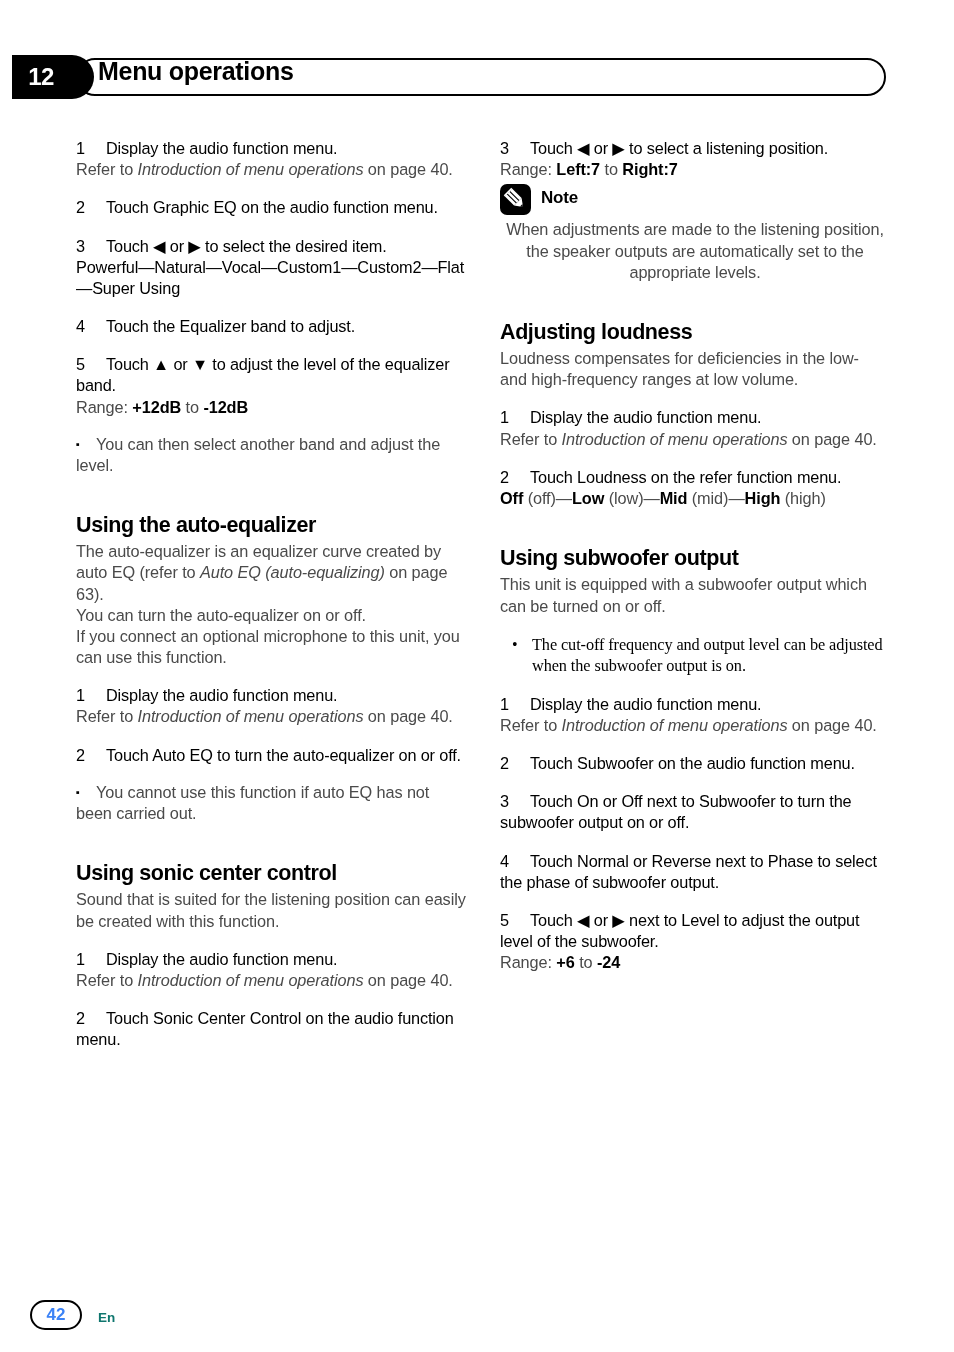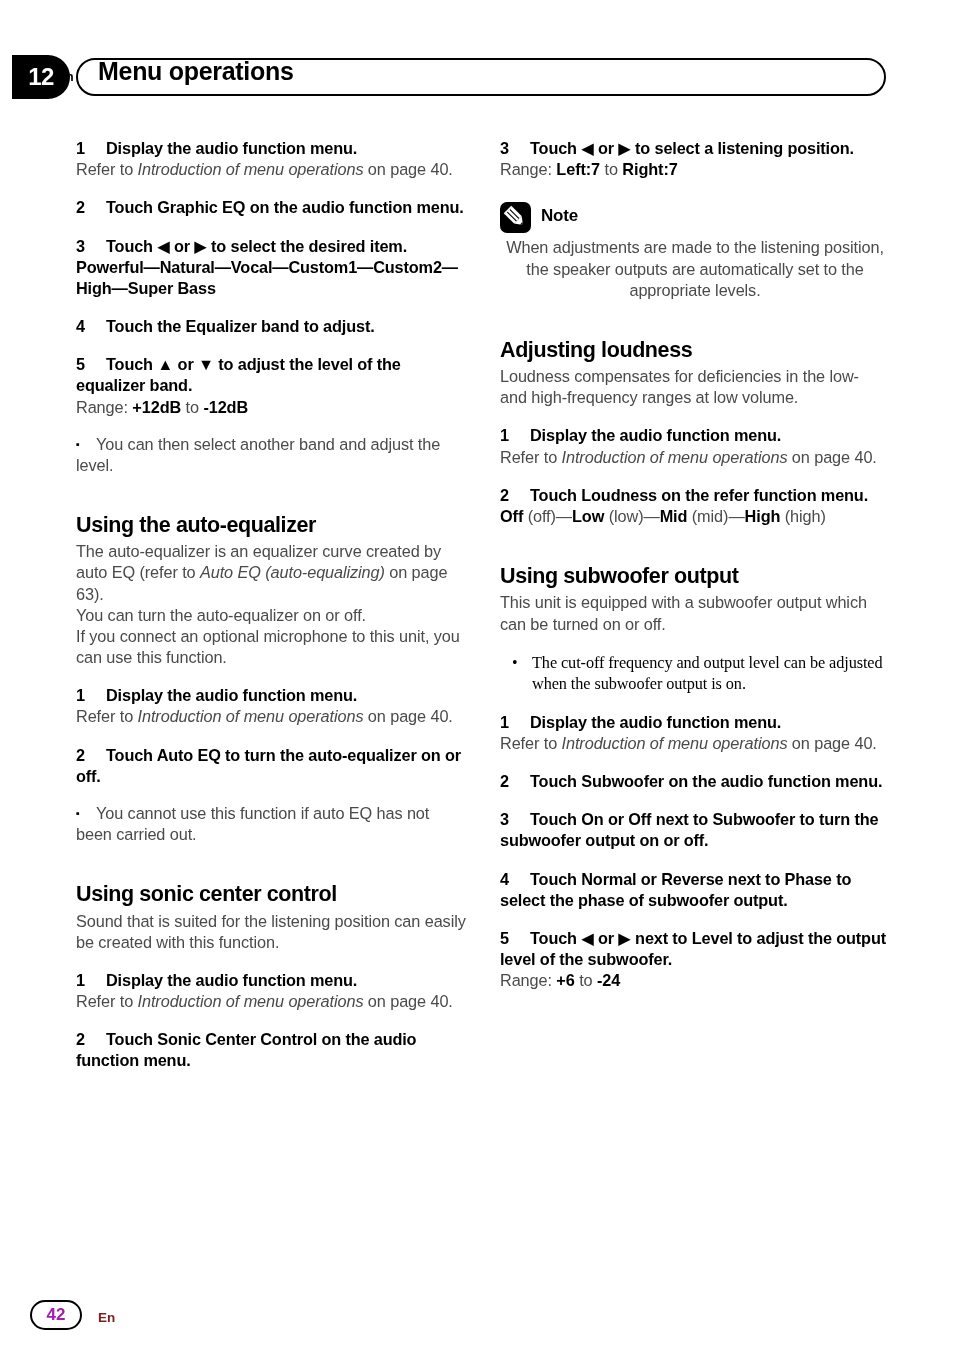--- a/index.html
+++ b/index.html
@@ -34,20 +34,21 @@
     margin-top: 32px;
   }
   .section-tab {
     position: absolute;
     left: 12px;
     top: 55px;
     width: 58px;
     height: 44px;
     background: #000;
     border-radius: 0 26px 26px 0;
+    padding-left: 24px;
   }
   .section-num {
     position: absolute;
     left: 0; top: 0;
     width: 58px;
     height: 44px;
     line-height: 44px;
     text-align: center;
     color: #fff;
     font-size: 24px;
@@ -79,21 +80,21 @@
     position: absolute;
     top: 138px;
     width: 390px;
   }
   .col-left  { left: 76px; }
   .col-right { left: 500px; }
 
   
   .step {
     font-size: 16.3px;
-    font-weight: bold;
+    font-weight: normal;
     color: #000;
     line-height: 1.30;
     margin-top: 17px;
     letter-spacing: -0.15px;
   }
   .step:first-child { margin-top: 0; }
   .step .num {
     display: inline-block;
     min-width: 30px;
   }
@@ -149,21 +150,21 @@
   }
   .rd-bullet .mk {
     display: inline-block;
     width: 20px;
     text-indent: 0;
     font-size: 16px;
   }
 
   
   .note-head {
-    margin-top: 22px;
+    margin-top: 4px;
     height: 32px;
     position: relative;
   }
   .note-icon {
     position: absolute;
     left: 0; top: 0;
     width: 31px; height: 31px;
     background: #000;
     border-radius: 7px;
   }
@@ -198,29 +199,29 @@
     box-sizing: border-box;
   }
   .page-num {
     position: absolute;
     left: 0; top: 0;
     width: 52px; height: 30px;
     line-height: 29px;
     text-align: center;
     font-size: 17px;
     font-weight: bold;
-    color: #a21caf;
+    color: #3b82f6;
   }
   .lang {
     position: absolute;
     left: 68px;
     top: 10px;
     font-size: 13.5px;
     font-weight: bold;
-    color: #7f1d1d;
+    color: #0f766e;
   }
 </style>
 </head>
 <body>
 
 <div class="header">
   <div class="section-word">Section</div>
   <div class="section-tab">
     <div class="section-num">12</div>
   </div>
@@ -237,21 +238,21 @@
     <span>Refer to </span><i>Introduction of menu operations</i><span> on page 40.</span>
   </div>
 
   <div class="step">
     <span class="num">2</span><span>Touch Graphic EQ on the audio function menu.</span>
   </div>
 
   <div class="step">
     <span class="num">3</span><span>Touch ◀ or ▶ to select the desired item.</span>
   </div>
-  <div class="step" style="margin-top:0">Powerful—Natural—Vocal—Custom1—Custom2—High—Super Bass</div>
+  <div class="step" style="margin-top:0">Powerful—Natural—Vocal—Custom1—Custom2—Flat—Super Using</div>
 
   <div class="step">
     <span class="num">4</span><span>Touch the Equalizer band to adjust.</span>
   </div>
 
   <div class="step">
     <span class="num">5</span><span>Touch ▲ or ▼ to adjust the level of the equalizer band.</span>
   </div>
   <div class="plain">
     <span>Range: </span><b>+12dB</b><span> to </span><b>-12dB</b>

